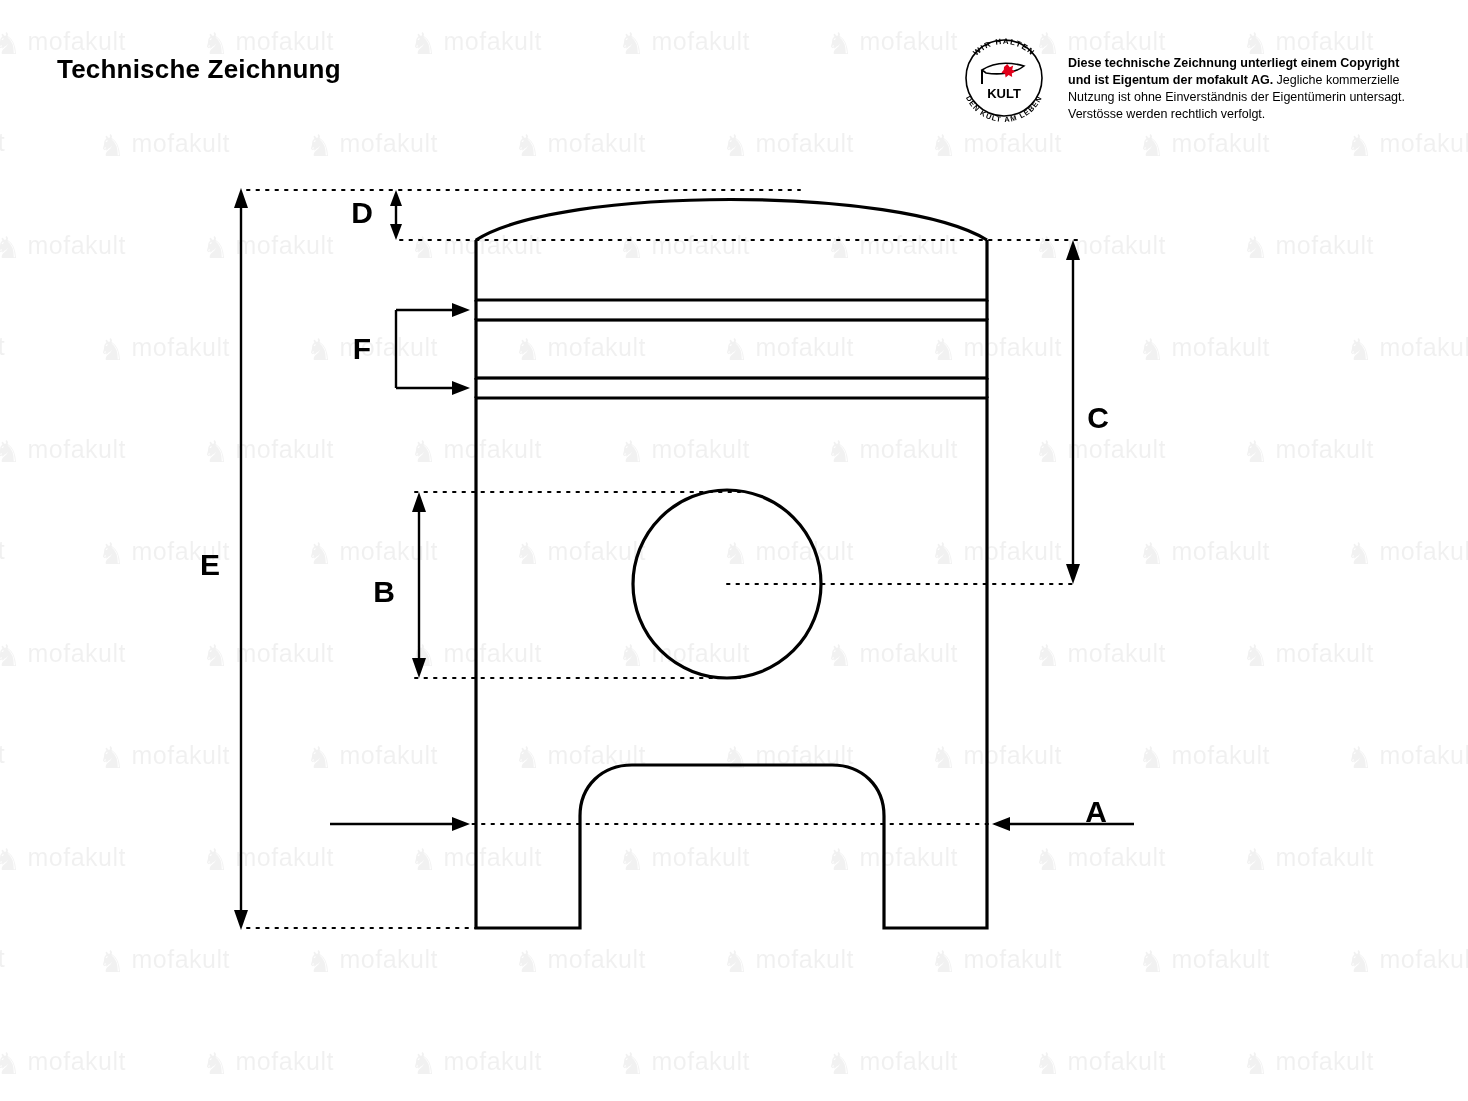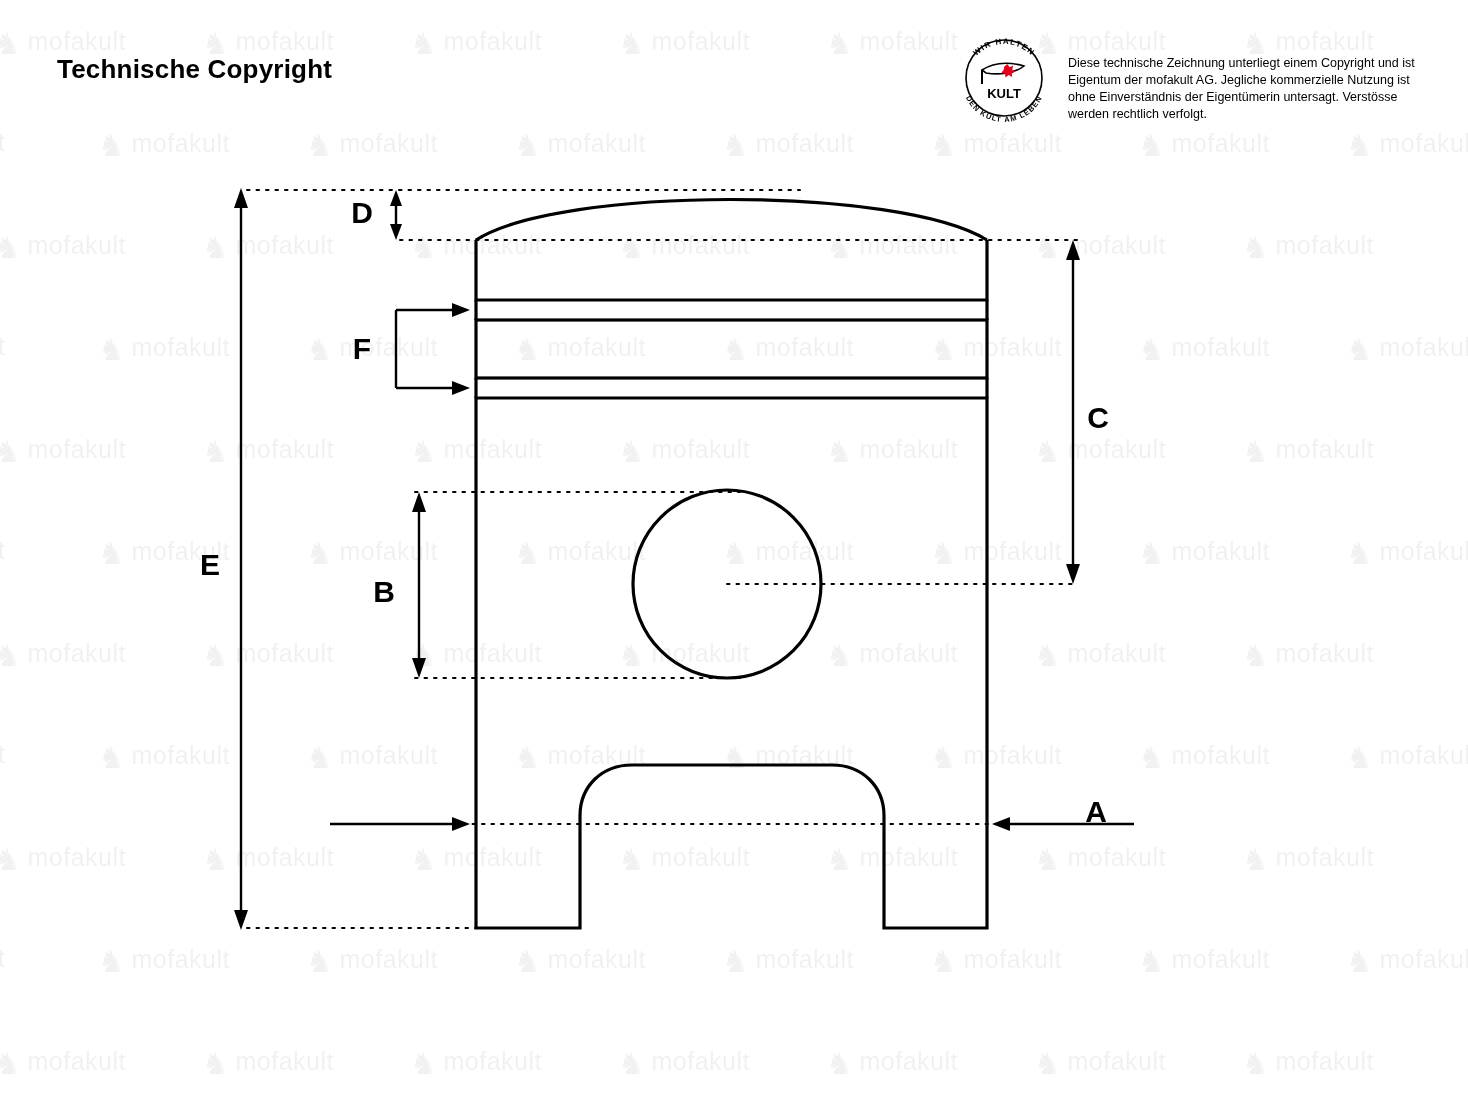--- a/index.html
+++ b/index.html
@@ -24,21 +24,21 @@
 
   
   .title{
     position:absolute;left:57px;top:54px;
     font-size:26px;font-weight:bold;letter-spacing:0.2px;
   }
   .copyright{
     position:absolute;left:1068px;top:55px;width:348px;
     font-size:12.5px;line-height:1.35;
   }
-  .copyright b{font-weight:normal;margin-top:48px;}
+  .copyright b{font-weight:bold;margin-top:48px;}
 
   .logo{position:absolute;left:952px;top:26px;width:104px;height:104px;}
 
   
   svg#drawing{position:absolute;left:0;top:0;width:1468px;height:1101px;}
 
   .lbl{
     position:absolute;font-size:30px;font-weight:bold;
     transform:translate(-50%,-50%);font-family:"Liberation Sans", sans-serif;
   }
@@ -204,21 +204,21 @@
     </g>
   </svg>
 
   <div class="lbl" style="left:362px;top:213px;">D</div>
   <div class="lbl" style="left:362px;top:349px;">F</div>
   <div class="lbl" style="left:1098px;top:418px;">C</div>
   <div class="lbl" style="left:210px;top:565px;">E</div>
   <div class="lbl" style="left:384px;top:592px;">B</div>
   <div class="lbl" style="left:1096px;top:812px;">A</div>
 
-  <div class="title">Technische Copyright</div>
+  <div class="title">Technische Zeichnung</div>
 
   <div class="copyright">
     <b>Diese technische Zeichnung unterliegt einem Copyright und ist Eigentum der mofakult AG.</b><span> Jegliche kommerzielle Nutzung ist ohne Einverständnis der Eigentümerin untersagt. Verstösse werden rechtlich verfolgt.</span>
   </div>
 
   <svg class="logo" viewBox="0 0 104 104" xmlns="http://www.w3.org/2000/svg">
     <defs>
       <path id="arcTop" d="M 14,56 A 38,38 0 0 1 90,56"></path>
       <path id="arcBottom" d="M 10,54 A 42,42 0 0 0 94,54"></path>
     </defs>

